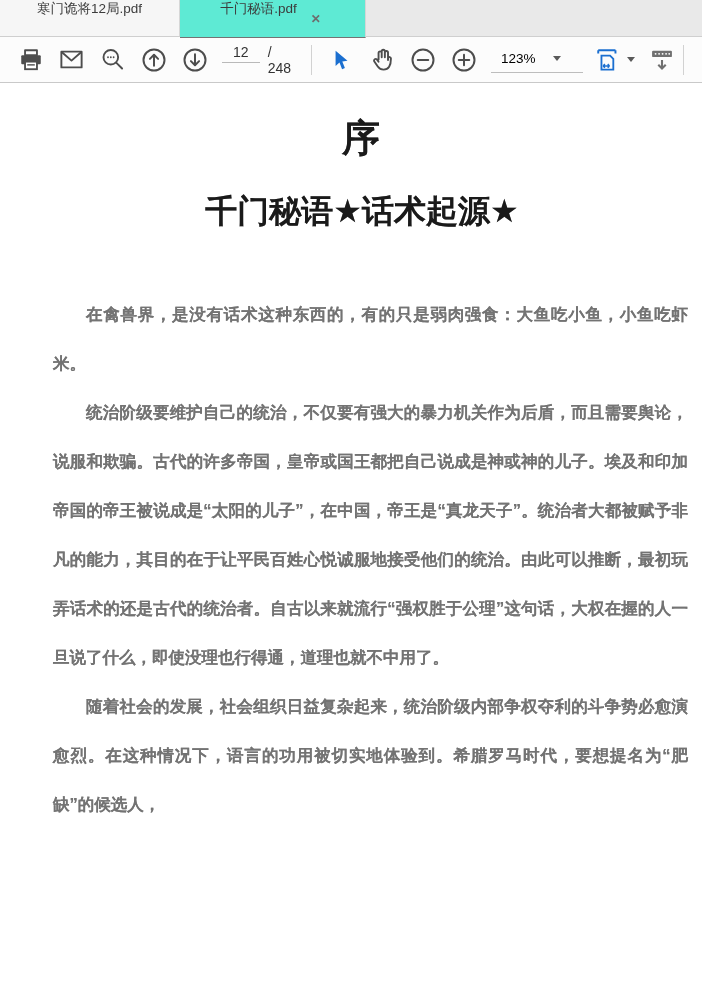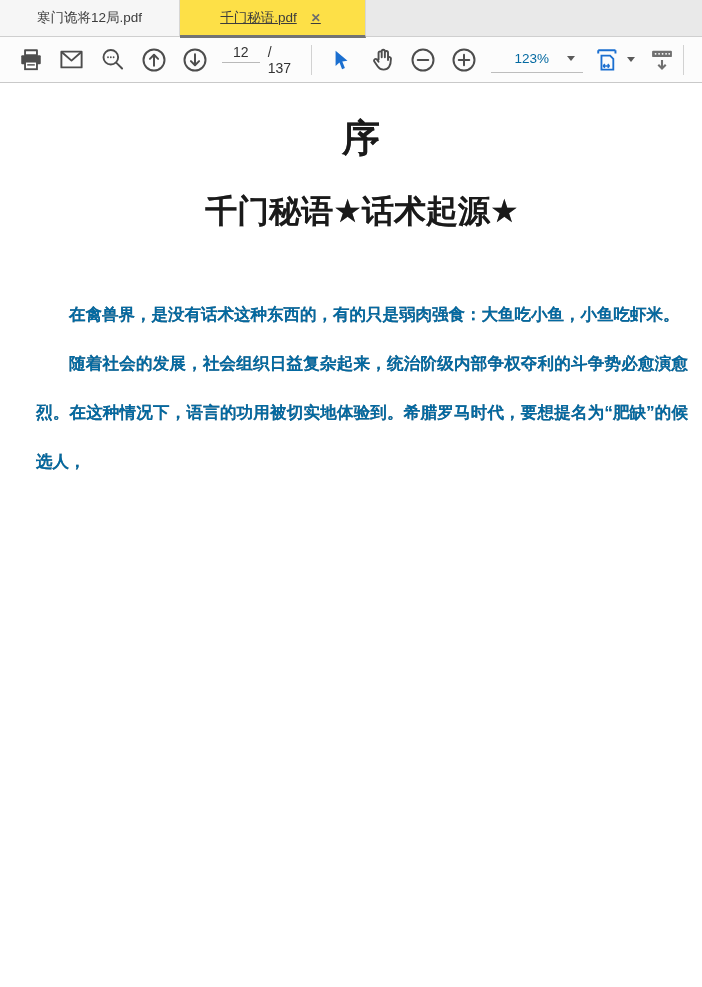--- a/index.html
+++ b/index.html
@@ -12,38 +12,36 @@
 
   
   .tabbar {
     display: flex;
     height: 37px;
     background: #e9e9e9;
     border-bottom: 1px solid #cfcfcf;
   }
   .tab {
     display: flex;
-    align-items: center;
     justify-content: center;
     gap: 10px;
     width: 180px;
     background: #f6f6f6;
     border-right: 1px solid #d6d6d6;
     font-size: 13.5px;
     color: #3c3c3c;
     cursor: default;
     position: relative;
   }
   .tab.active {
     width: 186px;
-    background: #fde047;
+    background: #5eead4;
     margin-bottom: -1px;
-    border-bottom: 3px solid #737373;
+    border-bottom: 1px solid #737373;
     height: 38px;
-    text-decoration: underline;
   }
   .tab-close {
     border: none;
     background: transparent;
     color: #6d6d6d;
     font-size: 12px;
     font-weight: bold;
     cursor: pointer;
     padding: 2px 4px;
     line-height: 1;
@@ -97,24 +95,23 @@
     padding-bottom: 2px;
   }
   .zoom-select {
     display: flex;
     align-items: center;
     gap: 18px;
     border-bottom: 1px solid #bdbdbd;
     padding: 4px 8px 6px 10px;
     margin: 0 6px;
     font-size: 13.5px;
-    color: #0369a1;
+    color: #000000;
     cursor: pointer;
     min-width: 92px;
-    justify-content: flex-end;
   }
   .caret-down {
     width: 0; height: 0;
     border-left: 4.5px solid transparent;
     border-right: 4.5px solid transparent;
     border-top: 5.5px solid #5a5a5a;
     display: inline-block;
   }
   .mini-caret { margin-left: 4px; }
 
@@ -146,22 +143,23 @@
   }
   .doc-body {
     margin-top: 56px;
   }
   .doc-body p {
     font-size: 16.5px;
     font-weight: 700;
     line-height: 49px;
     text-indent: 2em;
     text-align: justify;
-    color: #0369a1;
+    color: #737373;
     text-shadow: 0 0 0.5px rgba(0,0,0,0.45);
+    margin-left: 17px;
   }
 
   .icon-gray { stroke: #4d4d4d; fill: none; stroke-width: 1.7; stroke-linecap: round; stroke-linejoin: round; }
 </style>
 </head>
 <body>
 
 <div class="tabbar">
   <div class="tab">
     <span>寒门诡将12局.pdf</span>
@@ -212,21 +210,21 @@
   <button class="tool-btn">
     <svg width="28" height="28" viewBox="0 0 24 24">
       <circle cx="12" cy="12" r="9" class="icon-gray"></circle>
       <line x1="12" y1="7" x2="12" y2="16" class="icon-gray"></line>
       <polyline points="8.5,13 12,16.5 15.5,13" class="icon-gray"></polyline>
     </svg>
   </button>
 
   <div class="page-box">
     <input class="page-input" value="12" style="">
-    <span>/ 137</span>
+    <span>/ 248</span>
   </div>
 
   <div class="tool-sep"></div>
 
   <button class="tool-btn">
     <svg width="26" height="26" viewBox="0 0 24 24">
       <path d="M7 3.5 L7 17.5 L10.6 14.2 L13 20.5 L15.6 19.4 L13.2 13.3 L18 12.8 Z" fill="#1b6fd0" stroke="none"></path>
     </svg>
   </button>
 
@@ -280,16 +278,17 @@
 
   <div class="tool-sep" style="margin-left:auto"></div>
 </div>
 
 <div class="doc-area">
   <div class="page">
     <div class="doc-title">序</div>
     <div class="doc-subtitle">千门秘语★话术起源★</div>
     <div class="doc-body">
       <p>在禽兽界，是没有话术这种东西的，有的只是弱肉强食：大鱼吃小鱼，小鱼吃虾米。</p>
+      <p>统治阶级要维护自己的统治，不仅要有强大的暴力机关作为后盾，而且需要舆论，说服和欺骗。古代的许多帝国，皇帝或国王都把自己说成是神或神的儿子。埃及和印加帝国的帝王被说成是“太阳的儿子”，在中国，帝王是“真龙天子”。统治者大都被赋予非凡的能力，其目的在于让平民百姓心悦诚服地接受他们的统治。由此可以推断，最初玩弄话术的还是古代的统治者。自古以来就流行“强权胜于公理”这句话，大权在握的人一旦说了什么，即使没理也行得通，道理也就不中用了。</p>
       <p>随着社会的发展，社会组织日益复杂起来，统治阶级内部争权夺利的斗争势必愈演愈烈。在这种情况下，语言的功用被切实地体验到。希腊罗马时代，要想提名为“肥缺”的候选人，</p>
     </div>
   </div>
 </div>
 
 </body></html>

